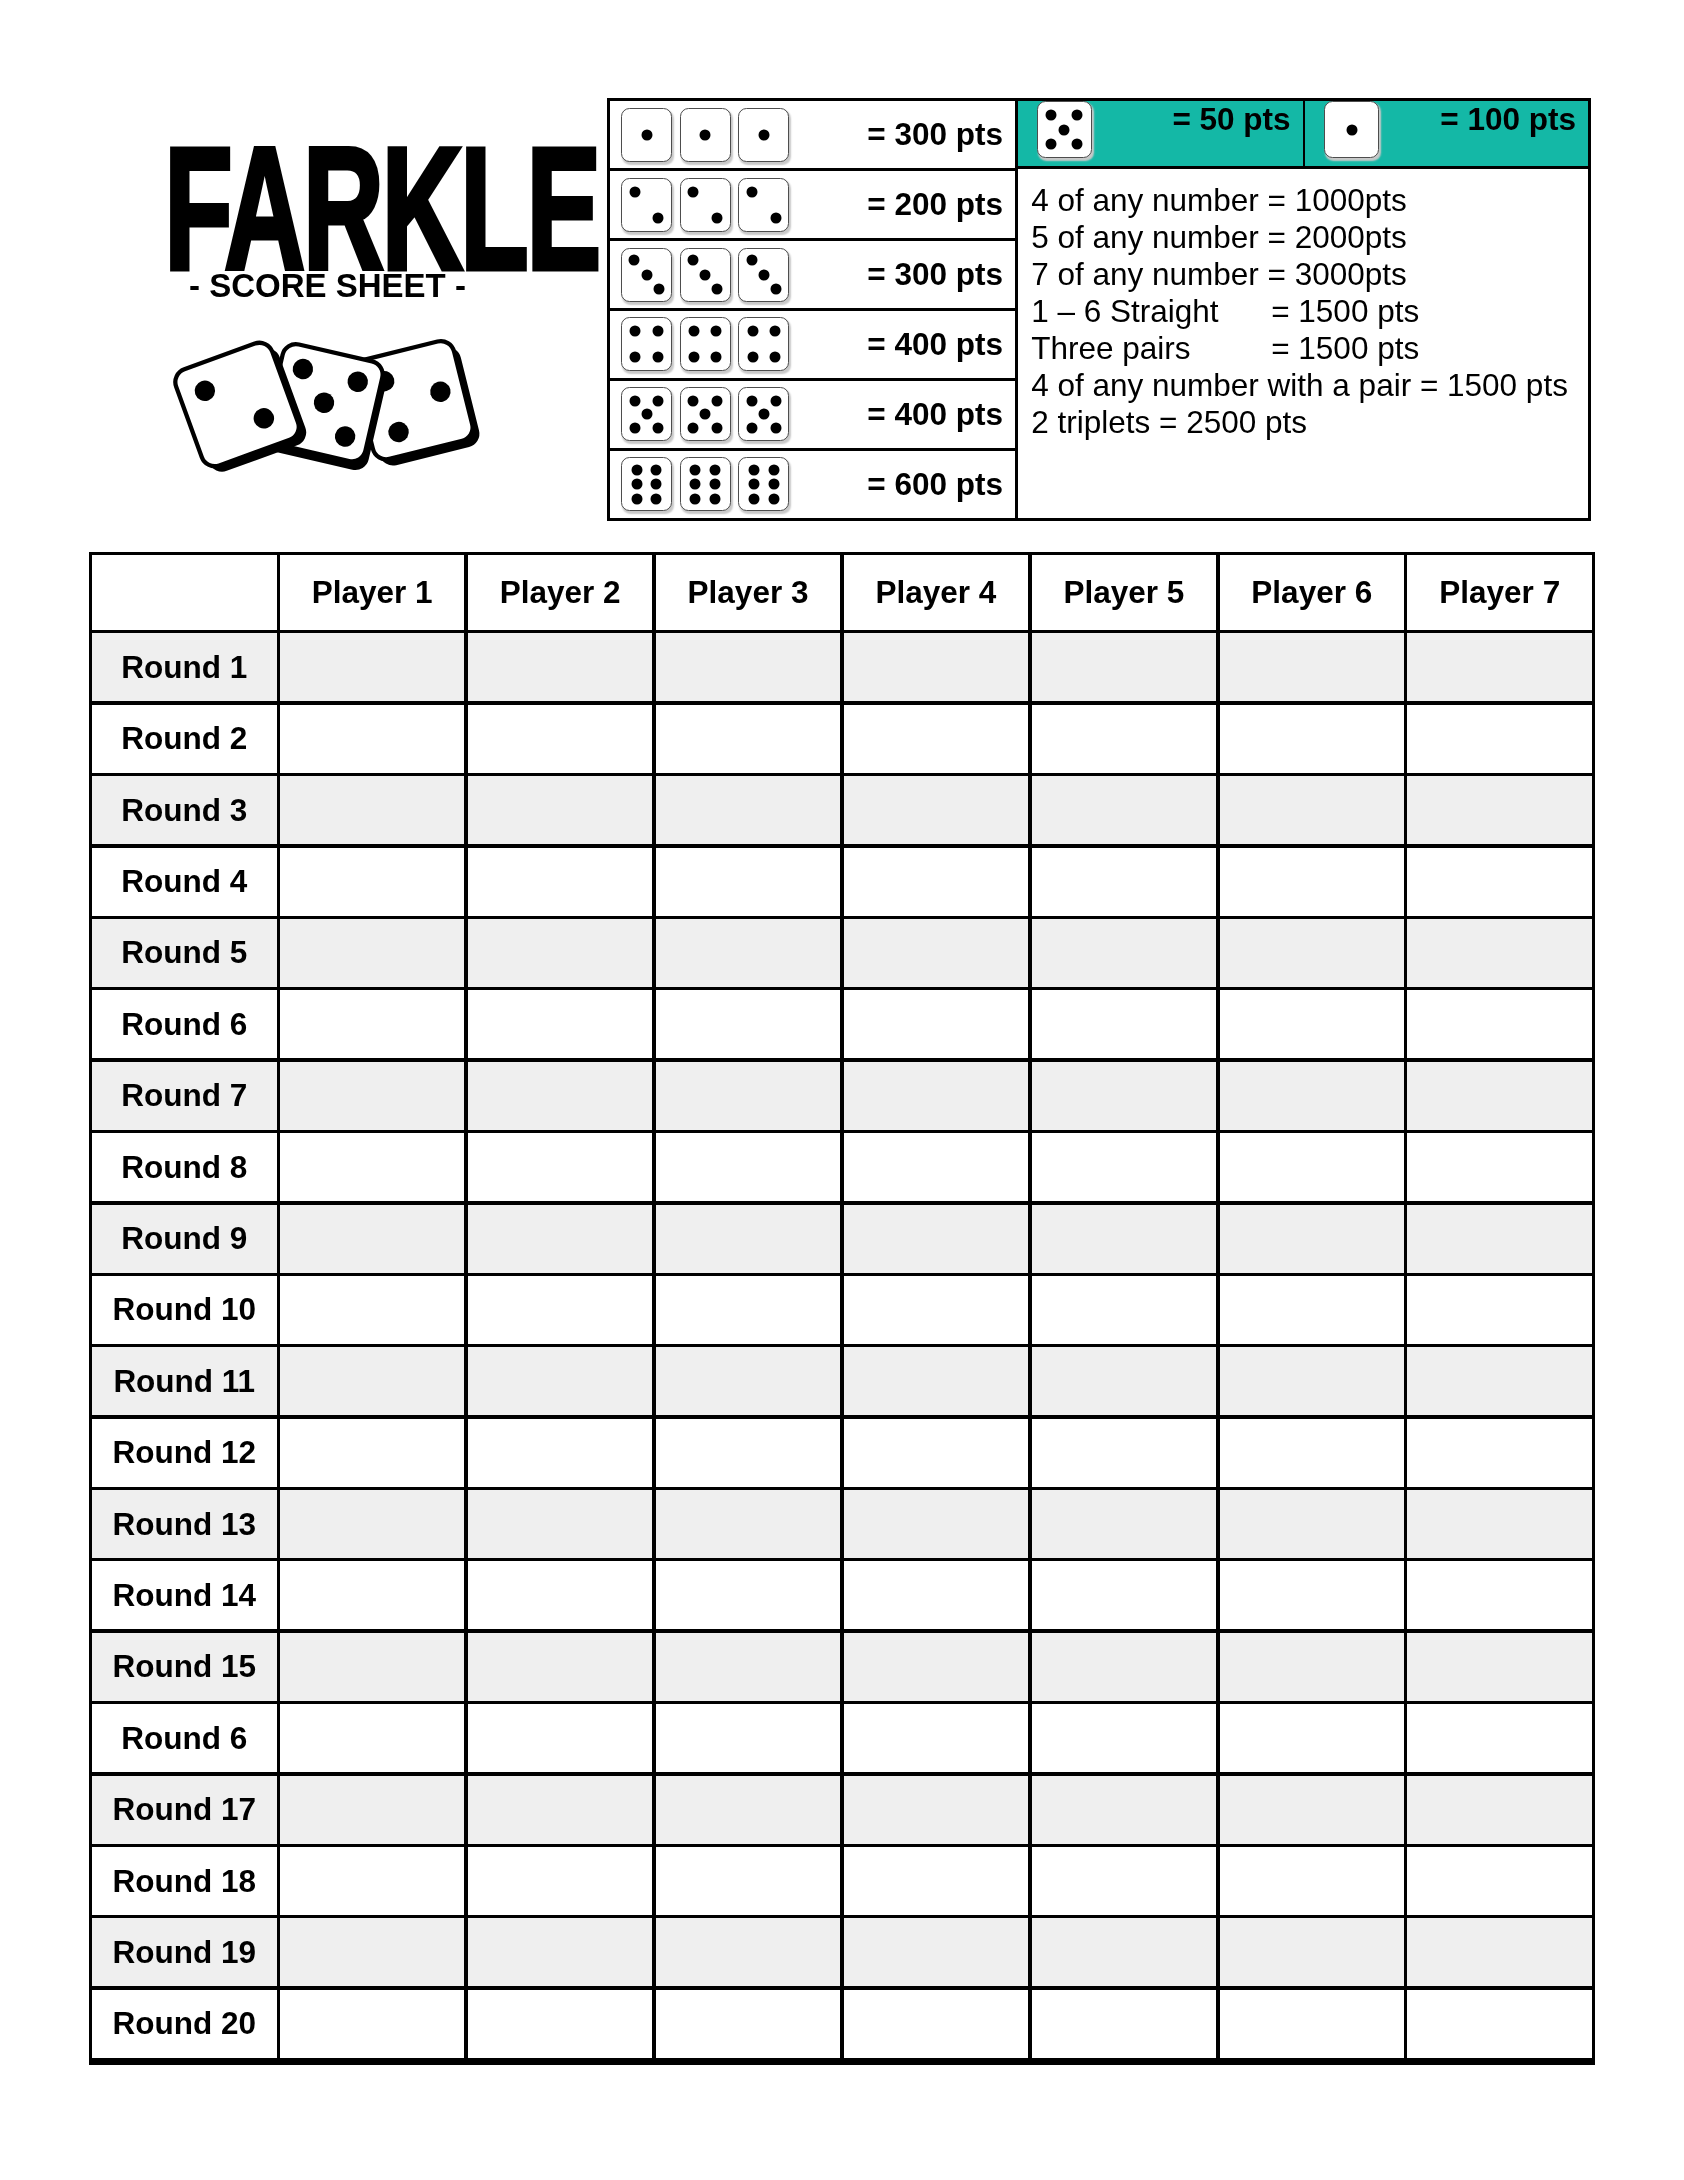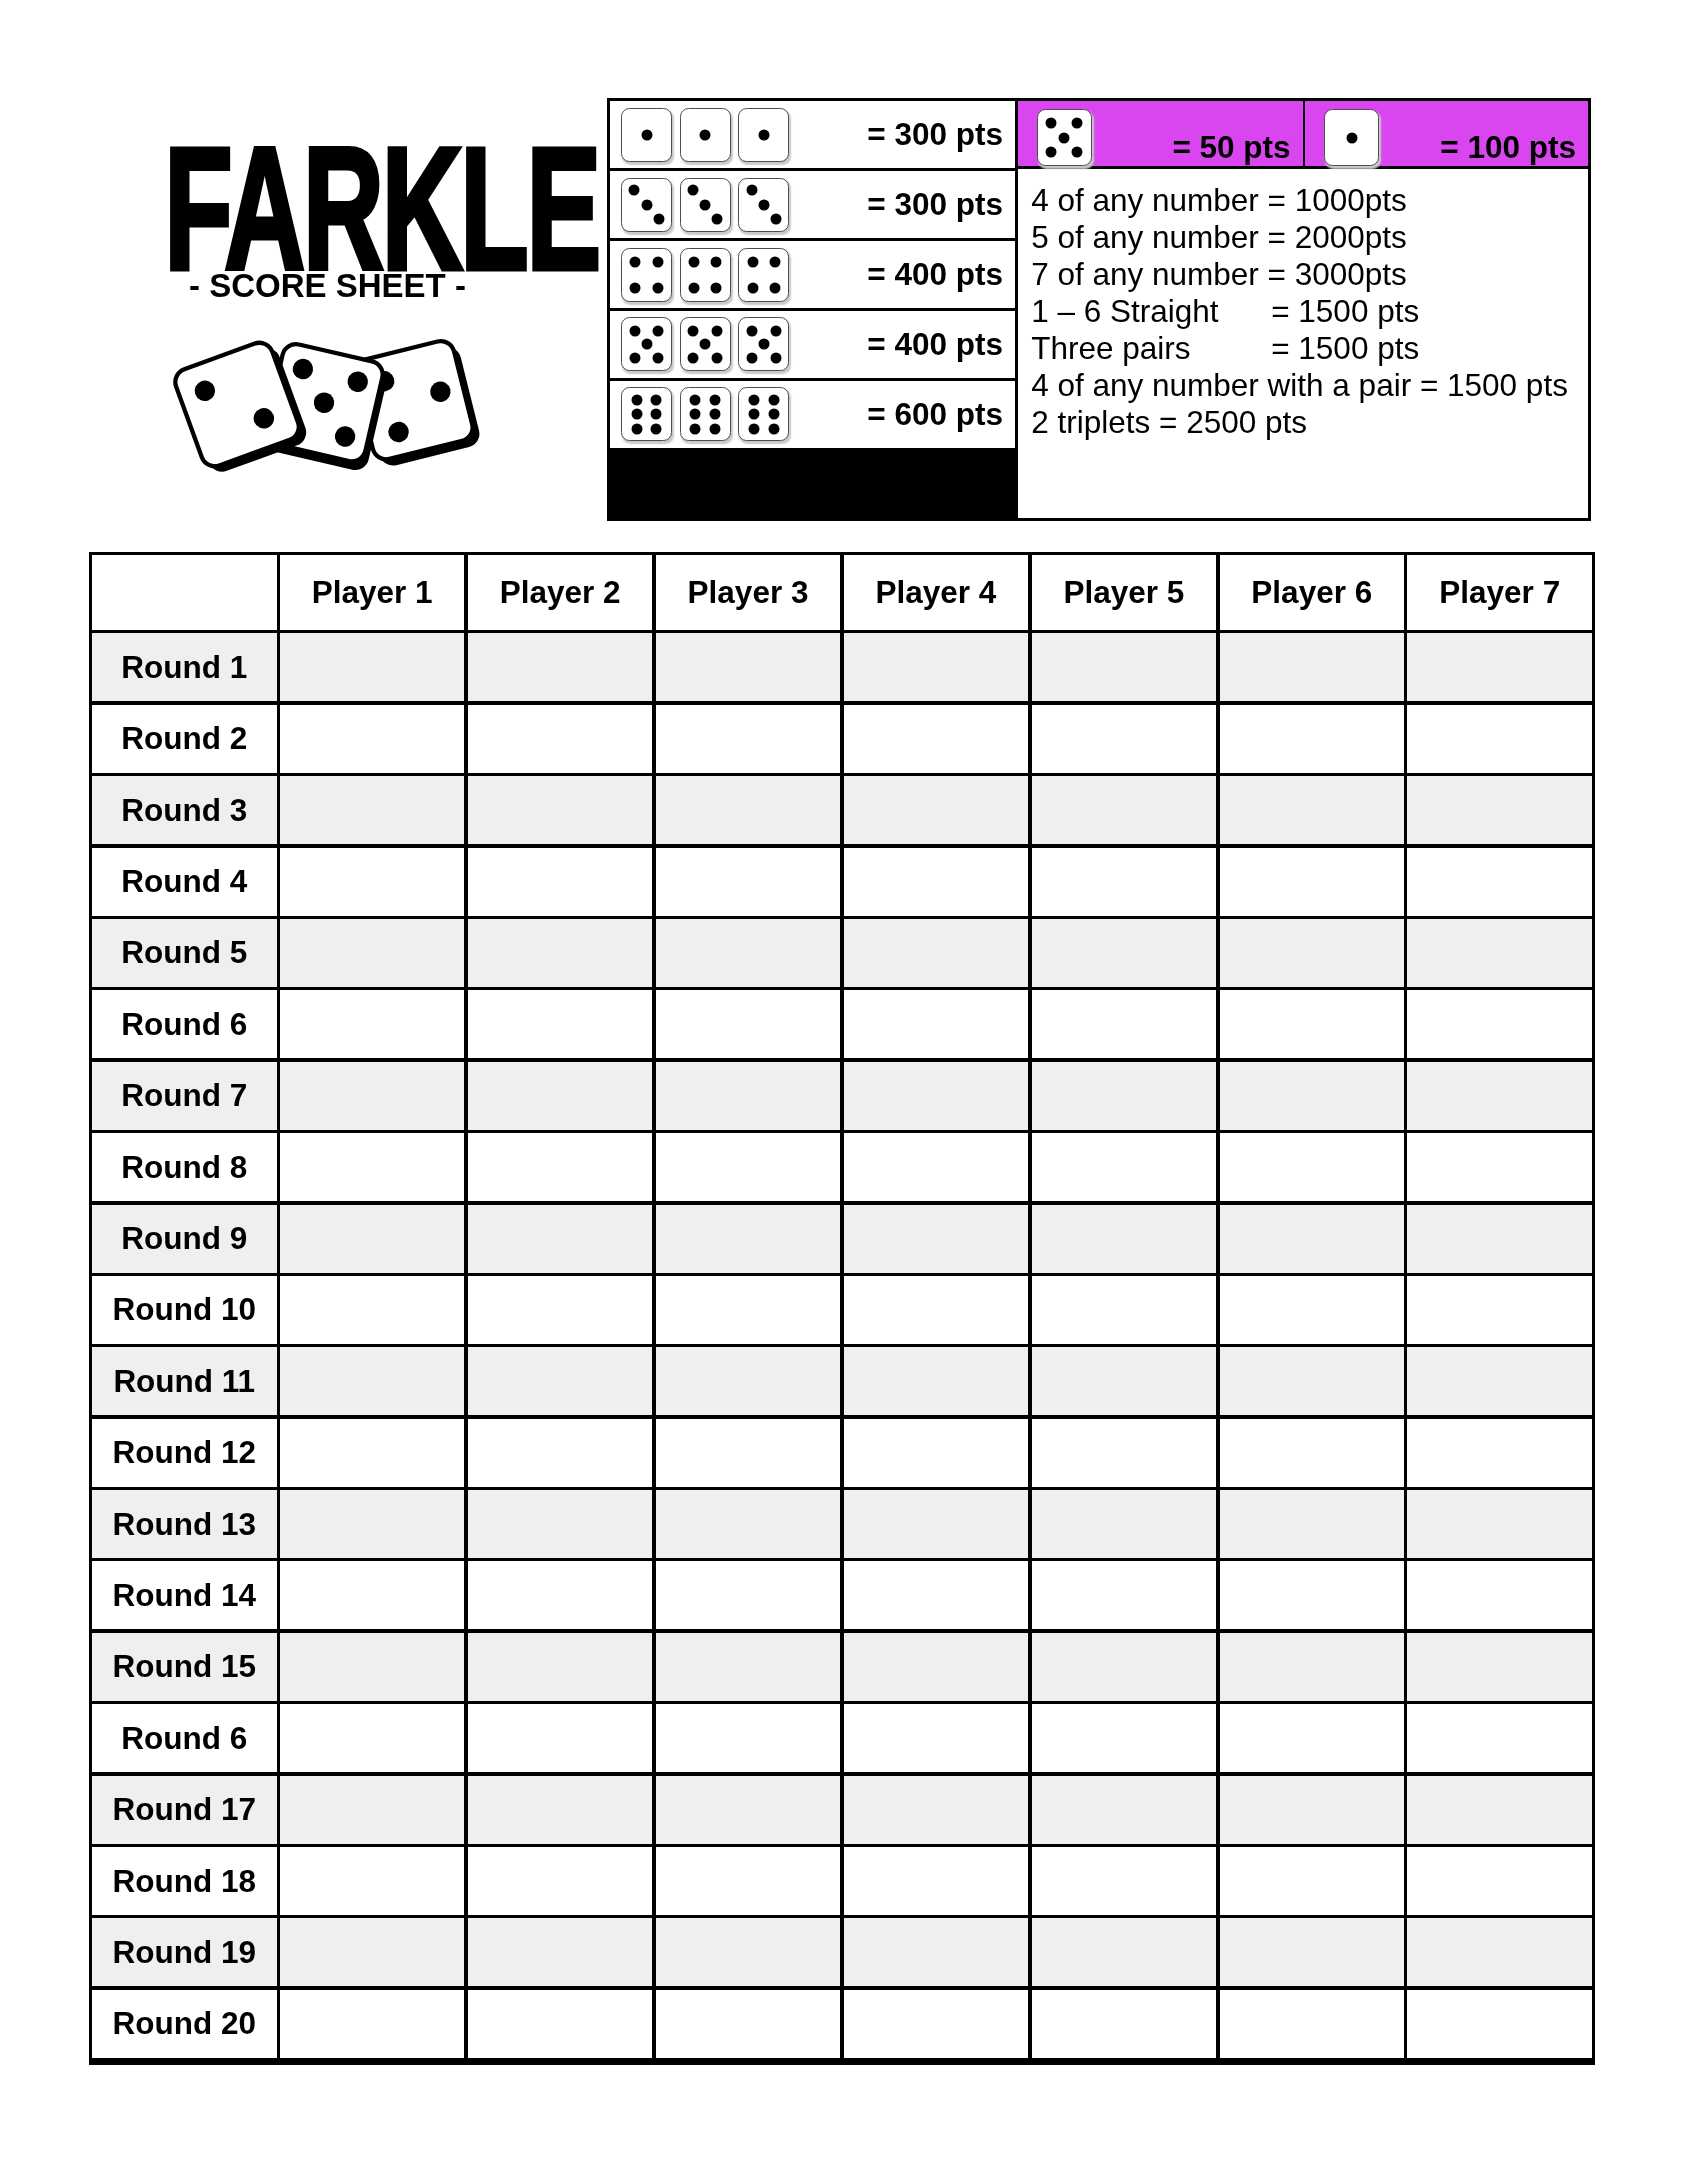--- a/index.html
+++ b/index.html
@@ -33,21 +33,21 @@
   .die{
     width:49px;height:52px;background:#fff;border:1.7px solid #4d4d4d;
     border-radius:8.5px;position:relative;box-shadow:1.7px 2.6px 1.7px #c9c9c9;flex:none;
   }
   .die-lg{width:53px;height:55px;}
   .pip{position:absolute;width:11px;height:11px;border-radius:50%;background:#000;
        transform:translate(-50%,-50%);}
   .key-pts{margin-left:auto;margin-right:12px;font-size:31.5px;font-weight:700;white-space:nowrap;}
   .key-right{display:grid;grid-template-rows:65px 1fr;gap:2.6px;}
   .key-singles{display:grid;grid-template-columns:285px 1fr;gap:2.6px;}
-  .key-single{background:#d946ef;display:flex;align-items:flex-end;padding-left:19px;}
+  .key-single{background:#14b8a6;display:flex;align-items:flex-start;padding-left:19px;}
   .key-rules{background:#fff;padding:13.6px 8.5px 0 13.6px;}
   .rule-line{font-size:31.5px;line-height:37px;white-space:pre;}
   .rule-label{display:inline-block;min-width:240px;}
 
   
   .main-table{
     position:absolute;left:89px;top:552px;width:1506px;height:1513px;
     box-sizing:border-box;border:3.4px solid #000;background:#000;
     display:grid;grid-template-columns:repeat(8,1fr);
     grid-template-rows:75px repeat(20,68px);gap:3.4px;
@@ -102,20 +102,37 @@
           </div>
           <div class="die">
             <span class="pip" style="left: 50%; top: 50%;"></span>
           </div>
         </div>
         <div class="key-pts">= 300 pts</div>
       </div>
       <div class="key-row">
         <div class="dice-group">
           <div class="die">
+            <span class="pip" style="left: 26%; top: 25%;"></span>
+            <span class="pip" style="left: 74%; top: 75%;"></span>
+          </div>
+          <div class="die">
+            <span class="pip" style="left: 26%; top: 25%;"></span>
+            <span class="pip" style="left: 74%; top: 75%;"></span>
+          </div>
+          <div class="die">
+            <span class="pip" style="left: 26%; top: 25%;"></span>
+            <span class="pip" style="left: 74%; top: 75%;"></span>
+          </div>
+        </div>
+        <div class="key-pts">= 200 pts</div>
+      </div>
+      <div class="key-row">
+        <div class="dice-group">
+          <div class="die">
             <span class="pip" style="left: 25%; top: 22%;"></span>
             <span class="pip" style="left: 50%; top: 50%;"></span>
             <span class="pip" style="left: 75%; top: 78%;"></span>
           </div>
           <div class="die">
             <span class="pip" style="left: 25%; top: 22%;"></span>
             <span class="pip" style="left: 50%; top: 50%;"></span>
             <span class="pip" style="left: 75%; top: 78%;"></span>
           </div>
           <div class="die">

